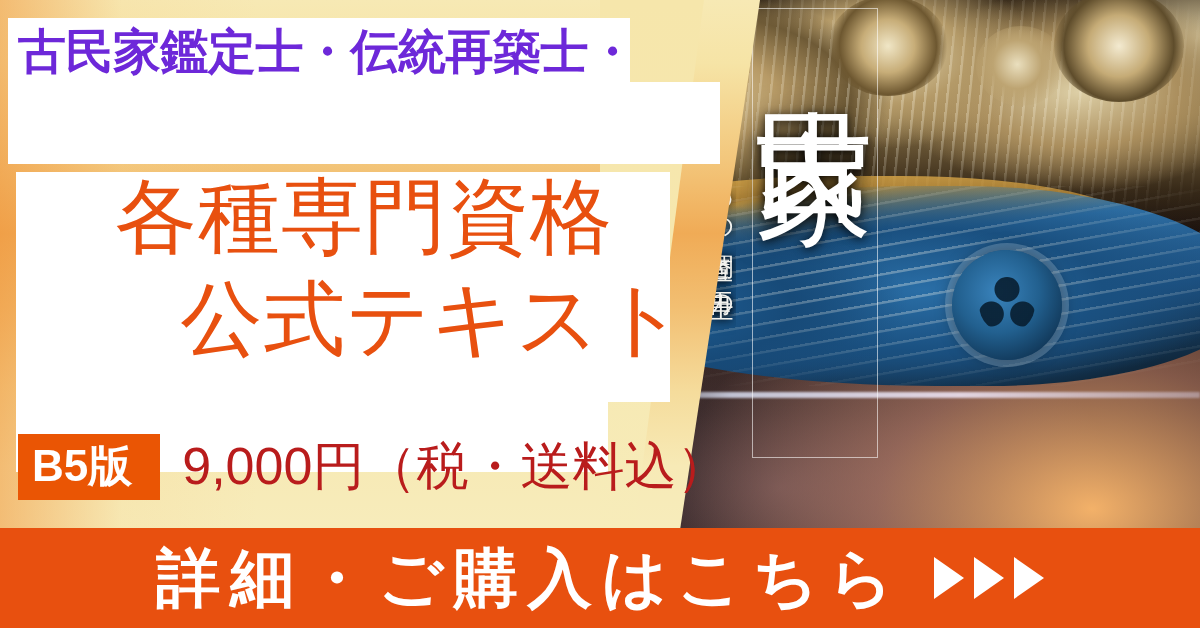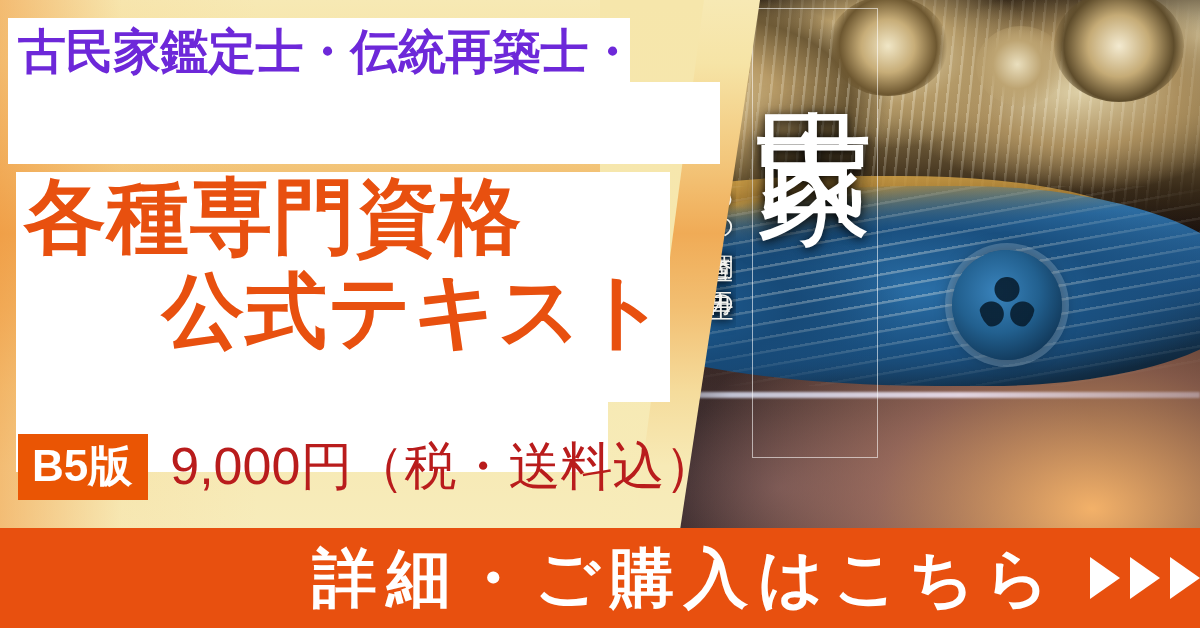--- a/index.html
+++ b/index.html
@@ -173,48 +173,49 @@
   .headline{
     position:absolute; left:18px; top:24px; width:706px;
     color:#6d28d9;
     font-size:48px; font-weight:700; line-height:1.16;
     letter-spacing:-.5px; white-space:nowrap;
   }
   .headline .l2{display:block;}
 
   
   .maintitle{
-    position:absolute; left:12px; top:176px; width:660px;
-    color:#e8500f; font-weight:700; line-height:1.0;
+    position:absolute; left:28px; top:176px; width:660px;
+    color:#e8500f; font-weight:400; line-height:1.0;
     letter-spacing:1px;
+    text-align:center;
   }
   .maintitle .t1{display:block;font-size:82px;padding-left:12px;}
-  .maintitle .t2{display:block;font-size:82px;padding-left:150px;margin-top:12px;}
+  .maintitle .t2{display:block;font-size:82px;padding-left:150px;margin-top:20px;}
 
   
   .pricerow{
     position:absolute; left:18px; top:432px;
     display:flex; align-items:center; gap:22px;
   }
   .badge{
     background:#ea5504; color:#ffffff;
     font-size:44px; font-weight:700; line-height:1;
-    padding:10px 16px 12px 14px;
+    padding:10px 28px 12px 14px;
     letter-spacing:0px;
   }
   .price{
     color:#b91c1c; font-size:52px; font-weight:400;
     letter-spacing:0px; white-space:nowrap;
   }
 
   
   .cta{
     position:absolute; left:0; top:528px; width:1200px; height:100px;
     background:#e8500f;
-    display:flex; align-items:center; justify-content:flex-end; gap:26px;
+    display:flex; align-items:center; justify-content:center; gap:26px;
   }
   .cta-text{
     color:#ffffff; font-size:64px; font-weight:700;
     letter-spacing:10px; line-height:1; white-space:nowrap;
   }
   .arrows{display:flex; align-items:center; gap:10px; margin-left:4px;}
   .arrows span{
     width:0;height:0;
     border-left:30px solid #ffffff;
     border-top:21px solid transparent;

